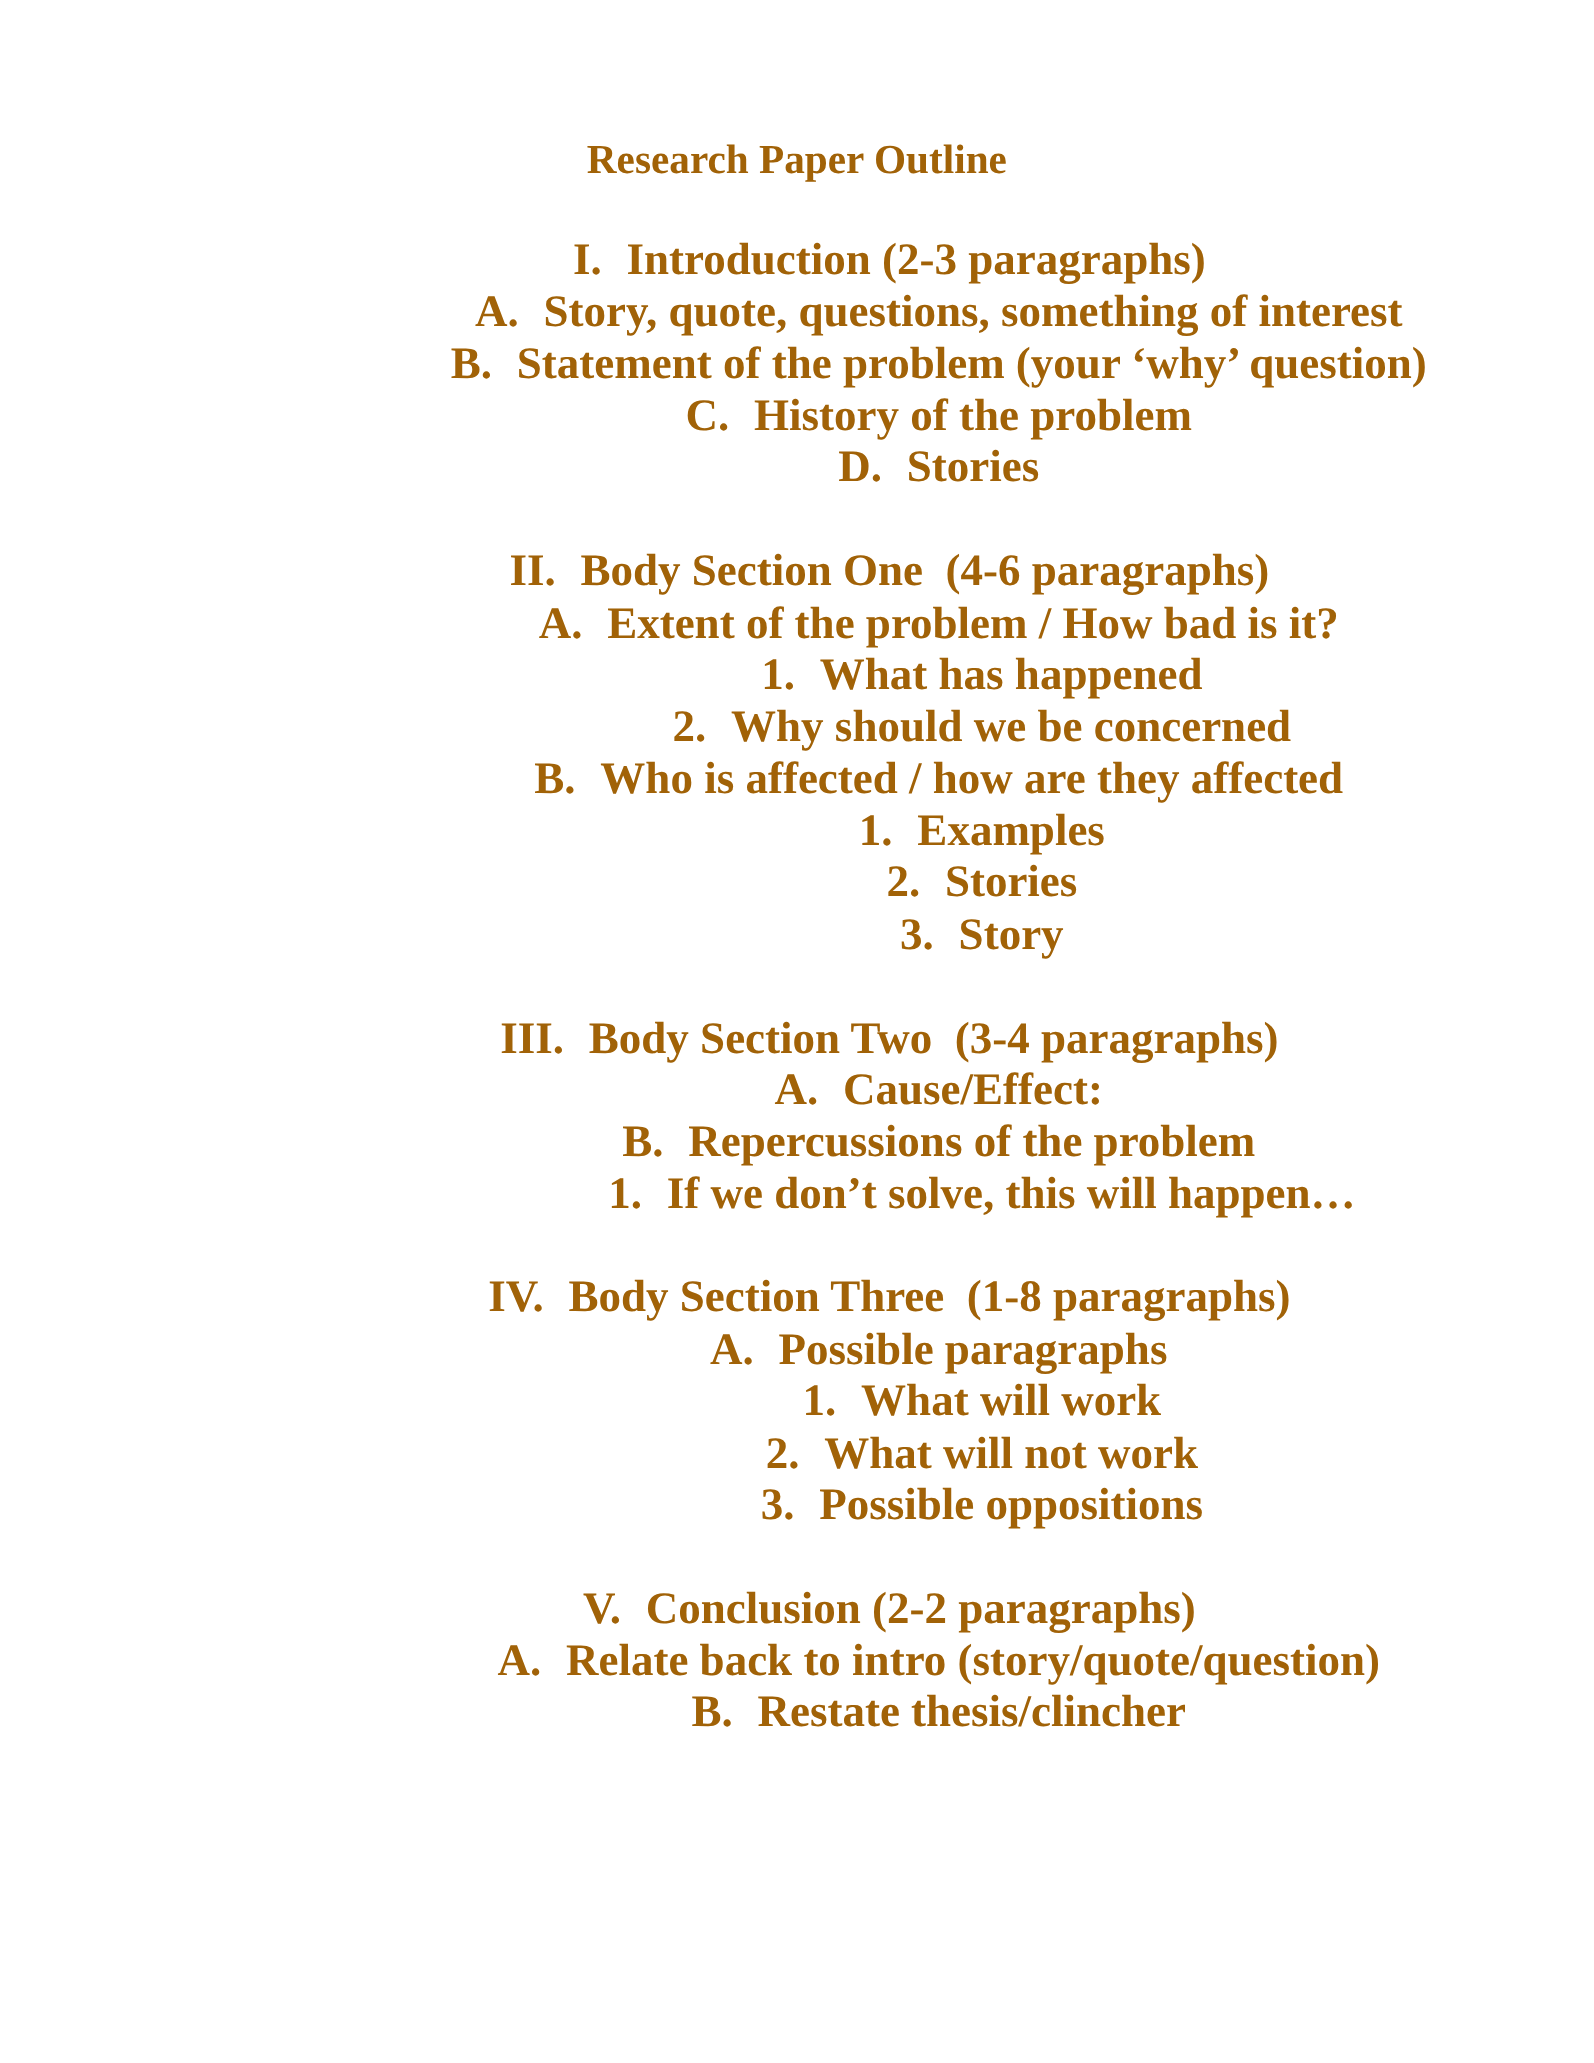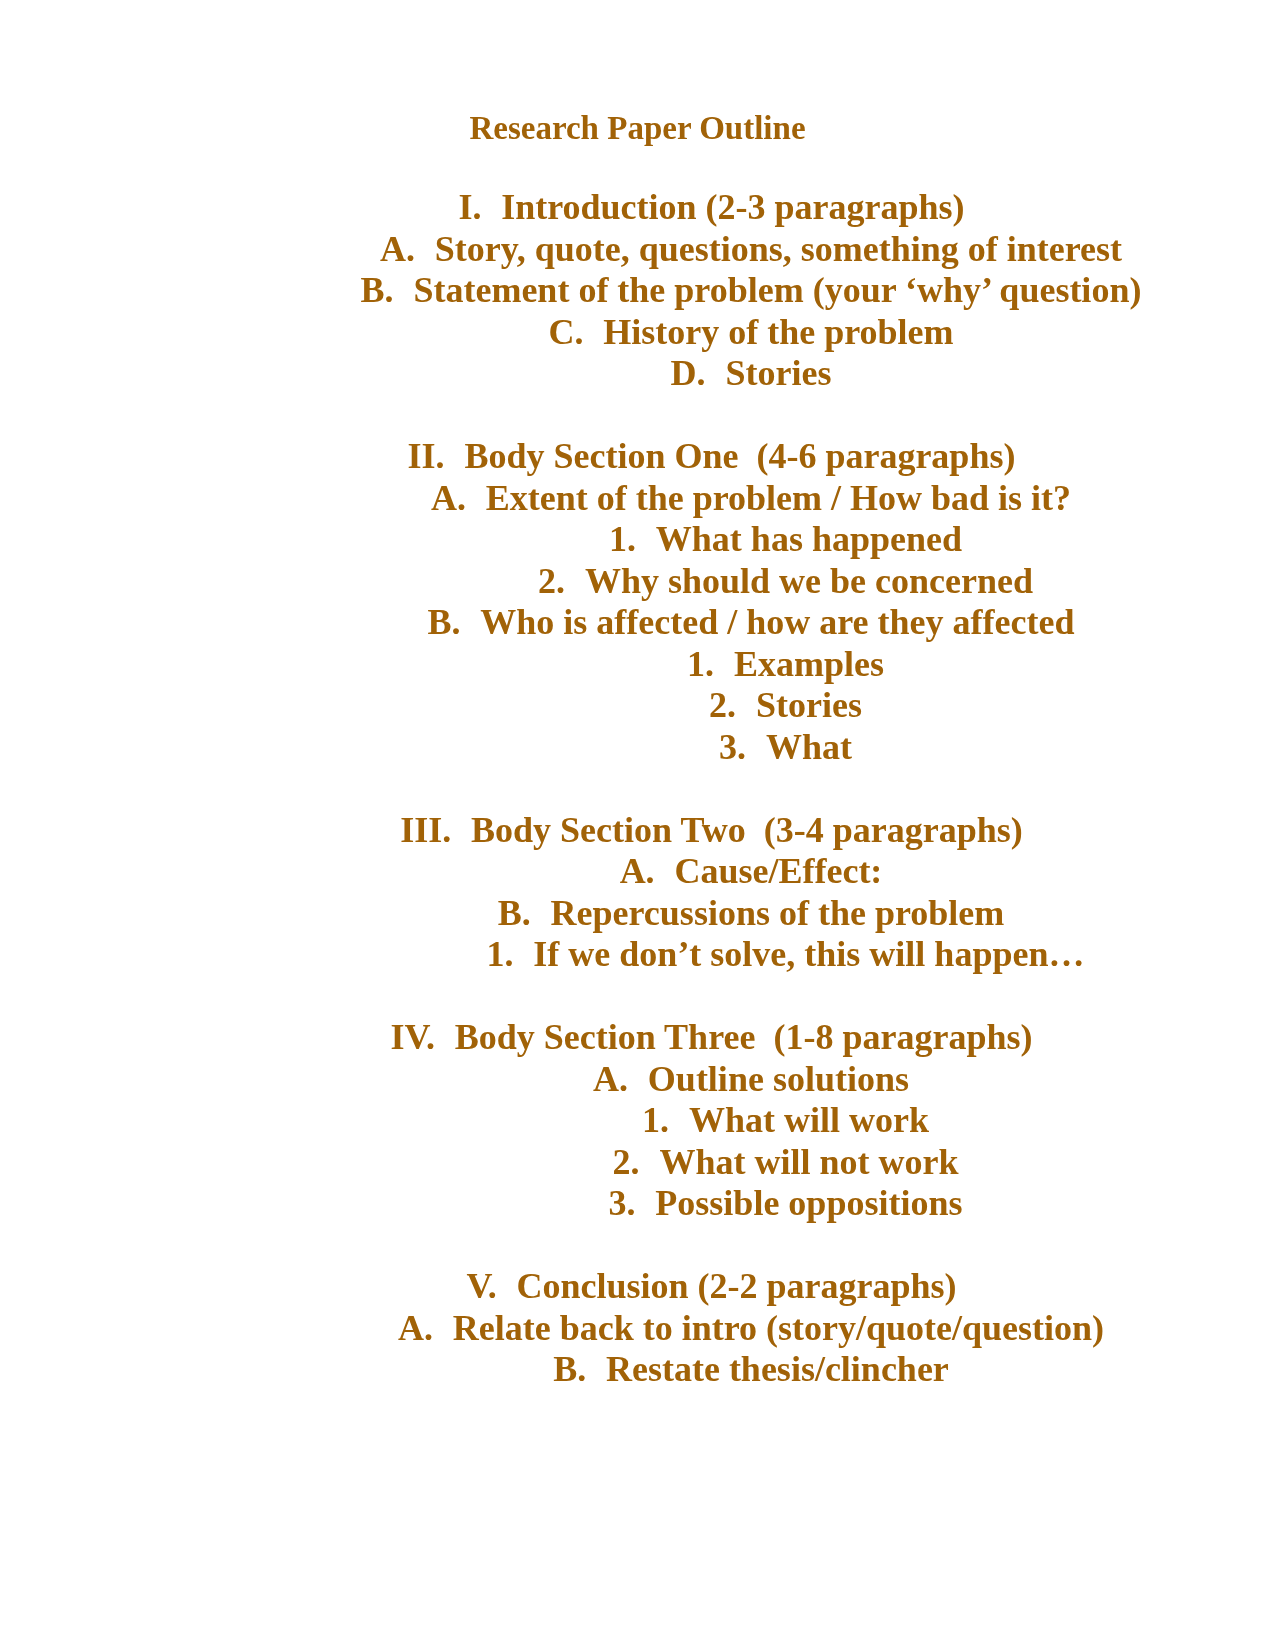--- a/index.html
+++ b/index.html
@@ -56,31 +56,31 @@
         <div class="line lvl1"><span class="lbl">D.</span><span class="txt">Stories</span></div>
       </div>
       <div class="section">
         <div class="line lvl0"><span class="lbl">II.</span><span class="txt">Body Section One  (4-6 paragraphs)</span></div>
         <div class="line lvl1"><span class="lbl">A.</span><span class="txt">Extent of the problem / How bad is it?</span></div>
         <div class="line lvl2"><span class="lbl">1.</span><span class="txt">What has happened</span></div>
         <div class="line lvl2"><span class="lbl">2.</span><span class="txt">Why should we be concerned</span></div>
         <div class="line lvl1"><span class="lbl">B.</span><span class="txt">Who is affected / how are they affected</span></div>
         <div class="line lvl2"><span class="lbl">1.</span><span class="txt">Examples</span></div>
         <div class="line lvl2"><span class="lbl">2.</span><span class="txt">Stories</span></div>
-        <div class="line lvl2"><span class="lbl">3.</span><span class="txt">What</span></div>
+        <div class="line lvl2"><span class="lbl">3.</span><span class="txt">Story</span></div>
       </div>
       <div class="section">
         <div class="line lvl0"><span class="lbl">III.</span><span class="txt">Body Section Two  (3-4 paragraphs)</span></div>
         <div class="line lvl1"><span class="lbl">A.</span><span class="txt">Cause/Effect:</span></div>
         <div class="line lvl1"><span class="lbl">B.</span><span class="txt">Repercussions of the problem</span></div>
         <div class="line lvl2"><span class="lbl">1.</span><span class="txt">If we don’t solve, this will happen…</span></div>
       </div>
       <div class="section">
         <div class="line lvl0"><span class="lbl">IV.</span><span class="txt">Body Section Three  (1-8 paragraphs)</span></div>
-        <div class="line lvl1"><span class="lbl">A.</span><span class="txt">Outline solutions</span></div>
+        <div class="line lvl1"><span class="lbl">A.</span><span class="txt">Possible paragraphs</span></div>
         <div class="line lvl2"><span class="lbl">1.</span><span class="txt">What will work</span></div>
         <div class="line lvl2"><span class="lbl">2.</span><span class="txt">What will not work</span></div>
         <div class="line lvl2"><span class="lbl">3.</span><span class="txt">Possible oppositions</span></div>
       </div>
       <div class="section">
         <div class="line lvl0"><span class="lbl">V.</span><span class="txt">Conclusion (2-2 paragraphs)</span></div>
         <div class="line lvl1"><span class="lbl">A.</span><span class="txt">Relate back to intro (story/quote/question)</span></div>
         <div class="line lvl1"><span class="lbl">B.</span><span class="txt">Restate thesis/clincher</span></div>
       </div>
     </div>

